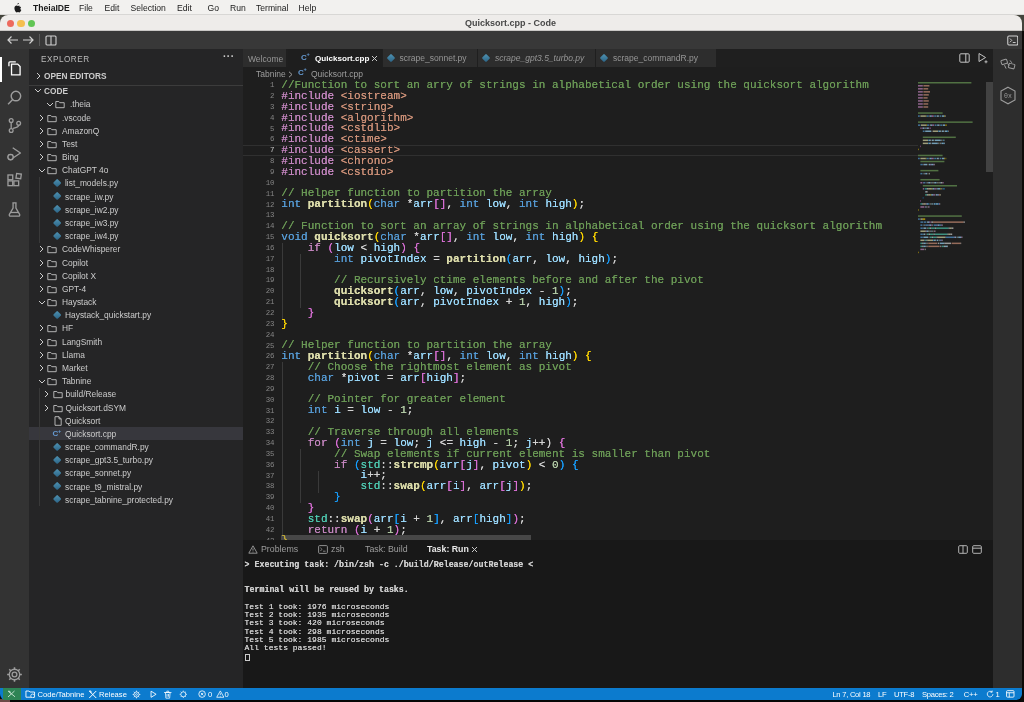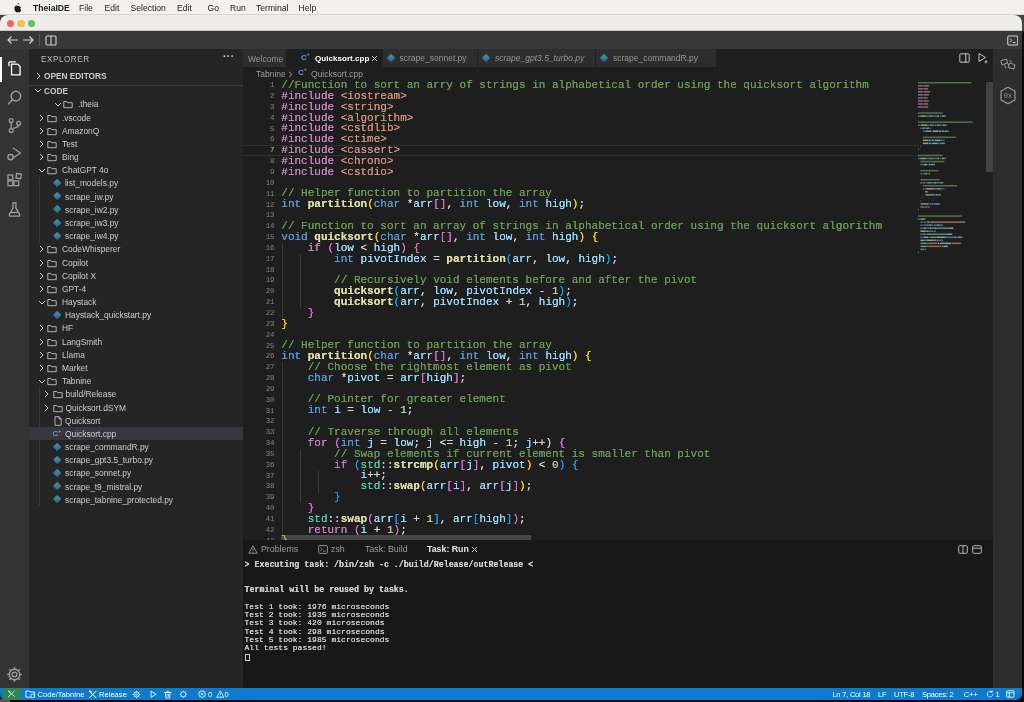--- a/index.html
+++ b/index.html
@@ -16,20 +16,21 @@
     <div class="abs" style="left:130.5px;top:2.7px;font:400 8.6px 'Liberation Sans',sans-serif;color:#1b1b1b">Selection</div>
     <div class="abs" style="left:177px;top:2.7px;font:400 8.6px 'Liberation Sans',sans-serif;color:#1b1b1b">Edit</div>
     <div class="abs" style="left:207.6px;top:2.7px;font:400 8.6px 'Liberation Sans',sans-serif;color:#1b1b1b">Go</div>
     <div class="abs" style="left:230px;top:2.7px;font:400 8.6px 'Liberation Sans',sans-serif;color:#1b1b1b">Run</div>
     <div class="abs" style="left:256px;top:2.7px;font:400 8.6px 'Liberation Sans',sans-serif;color:#1b1b1b">Terminal</div>
     <div class="abs" style="left:298.6px;top:2.7px;font:400 8.6px 'Liberation Sans',sans-serif;color:#1b1b1b">Help</div>
     <div class="abs" style="left:0;top:14.5px;width:1021.5px;height:16.5px;background:#eeecea;border-radius:8px 8px 0 0;border-bottom:1px solid #c9c7c5"></div>
     <div class="abs" style="left:6.6px;top:19.6px;width:7.8px;height:7.8px;border-radius:50%;background:#ed6a5e"></div>
     <div class="abs" style="left:17.1px;top:19.6px;width:7.8px;height:7.8px;border-radius:50%;background:#f5bf4f"></div>
     <div class="abs" style="left:27.6px;top:19.6px;width:7.8px;height:7.8px;border-radius:50%;background:#61c554"></div>
+    <div class="abs" style="left:0;top:17.5px;width:1021px;text-align:center;font:700 9px 'Liberation Sans',sans-serif;color:#484848">Quicksort.cpp - Code</div>
     <div class="abs" style="left:0;top:31px;width:1021.5px;height:18px;background:#383838"></div>
     <svg class="abs" style="left:6px;top:35px" width="13" height="10" viewBox="0 0 13 10" fill="none">
       <path d="M12 5H2M5.5 1.5 2 5l3.5 3.5" stroke="#d0d0d0" stroke-width="1.2"></path>
     </svg>
     <svg class="abs" style="left:22px;top:35px" width="13" height="10" viewBox="0 0 13 10" fill="none">
       <path d="M1 5h10M7.5 1.5 11 5 7.5 8.5" stroke="#d0d0d0" stroke-width="1.2"></path>
     </svg>
     <div class="abs" style="left:39px;top:34px;width:1px;height:12px;background:#5a5a5a"></div>
     <svg class="abs" style="left:45px;top:34.5px" width="12" height="11" viewBox="0 0 12 11" fill="none">
       <rect x="1" y="1" width="10" height="9" rx="1" stroke="#d0d0d0" stroke-width="1.1"></rect>
@@ -104,21 +105,21 @@
       </div>
       <div style="position:absolute;left:0;top:35.5px;width:214px;height:1px;background:#3c3c3c"></div>
       <div style="position:absolute;left:0;top:35.4px;width:214px;height:13.2px;white-space:nowrap">
         <div style="position:absolute;left:5px;top:3px;line-height:0">
           <svg width="8" height="7" viewBox="0 0 8 7" fill="none">
             <path d="M1 2l3 3 3-3" stroke="#cccccc" stroke-width="1"></path>
           </svg>
         </div>
         <span style="position:absolute;left:15px;top:50%;transform:translateY(-54%);font:700 8.3px 'Liberation Sans',sans-serif;color:#cccccc">CODE</span>
       </div>
-      <div style="position:absolute;left:16px;top:48.8px;width:214px;height:13.2px;white-space:nowrap">
+      <div style="position:absolute;left:8px;top:48.8px;width:214px;height:13.2px;white-space:nowrap">
         <div style="position:absolute;left:8.5px;top:3px;line-height:0">
           <svg width="8" height="7" viewBox="0 0 8 7" fill="none">
             <path d="M1 2l3 3 3-3" stroke="#cccccc" stroke-width="1"></path>
           </svg>
         </div>
         <div style="position:absolute;left:18px;top:2.5px;line-height:0">
           <svg width="10" height="9" viewBox="0 0 10 9" fill="none">
             <path d="M.8 1.5h3l1 1.2h4.4v5H.8z" stroke="#c2c2c2" stroke-width="0.9"></path>
           </svg>
         </div>
@@ -500,21 +501,21 @@
 <span style="color:#C586C0">#include</span> <span style="color:#CE9178">&lt;cstdio&gt;</span>
 
 <span style="color:#6A9955">// Helper function to partition the array</span>
 <span style="color:#569CD6">int</span> <b style="color:#DCDCAA;font-weight:700">partition</b><span style="color:#FFD700">(</span><span style="color:#569CD6">char</span> *<span style="color:#9CDCFE">arr</span><span style="color:#DA70D6">[]</span>, <span style="color:#569CD6">int</span> <span style="color:#9CDCFE">low</span>, <span style="color:#569CD6">int</span> <span style="color:#9CDCFE">high</span><span style="color:#FFD700">)</span>;
 
 <span style="color:#6A9955">// Function to sort an array of strings in alphabetical order using the quicksort algorithm</span>
 <span style="color:#569CD6">void</span> <b style="color:#DCDCAA;font-weight:700">quicksort</b><span style="color:#FFD700">(</span><span style="color:#569CD6">char</span> *<span style="color:#9CDCFE">arr</span><span style="color:#DA70D6">[]</span>, <span style="color:#569CD6">int</span> <span style="color:#9CDCFE">low</span>, <span style="color:#569CD6">int</span> <span style="color:#9CDCFE">high</span><span style="color:#FFD700">)</span> <span style="color:#FFD700">{</span>
     <span style="color:#C586C0">if</span> <span style="color:#DA70D6">(</span><span style="color:#9CDCFE">low</span> &lt; <span style="color:#9CDCFE">high</span><span style="color:#DA70D6">)</span> <span style="color:#DA70D6">{</span>
         <span style="color:#569CD6">int</span> <span style="color:#9CDCFE">pivotIndex</span> = <b style="color:#DCDCAA;font-weight:700">partition</b><span style="color:#179FFF">(</span><span style="color:#9CDCFE">arr</span>, <span style="color:#9CDCFE">low</span>, <span style="color:#9CDCFE">high</span><span style="color:#179FFF">)</span>;
 
-        <span style="color:#6A9955">// Recursively void elements before and after the pivot</span>
+        <span style="color:#6A9955">// Recursively ctime elements before and after the pivot</span>
         <b style="color:#DCDCAA;font-weight:700">quicksort</b><span style="color:#179FFF">(</span><span style="color:#9CDCFE">arr</span>, <span style="color:#9CDCFE">low</span>, <span style="color:#9CDCFE">pivotIndex</span> - <span style="color:#B5CEA8">1</span><span style="color:#179FFF">)</span>;
         <b style="color:#DCDCAA;font-weight:700">quicksort</b><span style="color:#179FFF">(</span><span style="color:#9CDCFE">arr</span>, <span style="color:#9CDCFE">pivotIndex</span> + <span style="color:#B5CEA8">1</span>, <span style="color:#9CDCFE">high</span><span style="color:#179FFF">)</span>;
     <span style="color:#DA70D6">}</span>
 <span style="color:#FFD700">}</span>
 
 <span style="color:#6A9955">// Helper function to partition the array</span>
 <span style="color:#569CD6">int</span> <b style="color:#DCDCAA;font-weight:700">partition</b><span style="color:#FFD700">(</span><span style="color:#569CD6">char</span> *<span style="color:#9CDCFE">arr</span><span style="color:#DA70D6">[]</span>, <span style="color:#569CD6">int</span> <span style="color:#9CDCFE">low</span>, <span style="color:#569CD6">int</span> <span style="color:#9CDCFE">high</span><span style="color:#FFD700">)</span> <span style="color:#FFD700">{</span>
     <span style="color:#6A9955">// Choose the rightmost element as pivot</span>
     <span style="color:#569CD6">char</span> *<span style="color:#9CDCFE">pivot</span> = <span style="color:#9CDCFE">arr</span><span style="color:#DA70D6">[</span><span style="color:#9CDCFE">high</span><span style="color:#DA70D6">]</span>;
 

